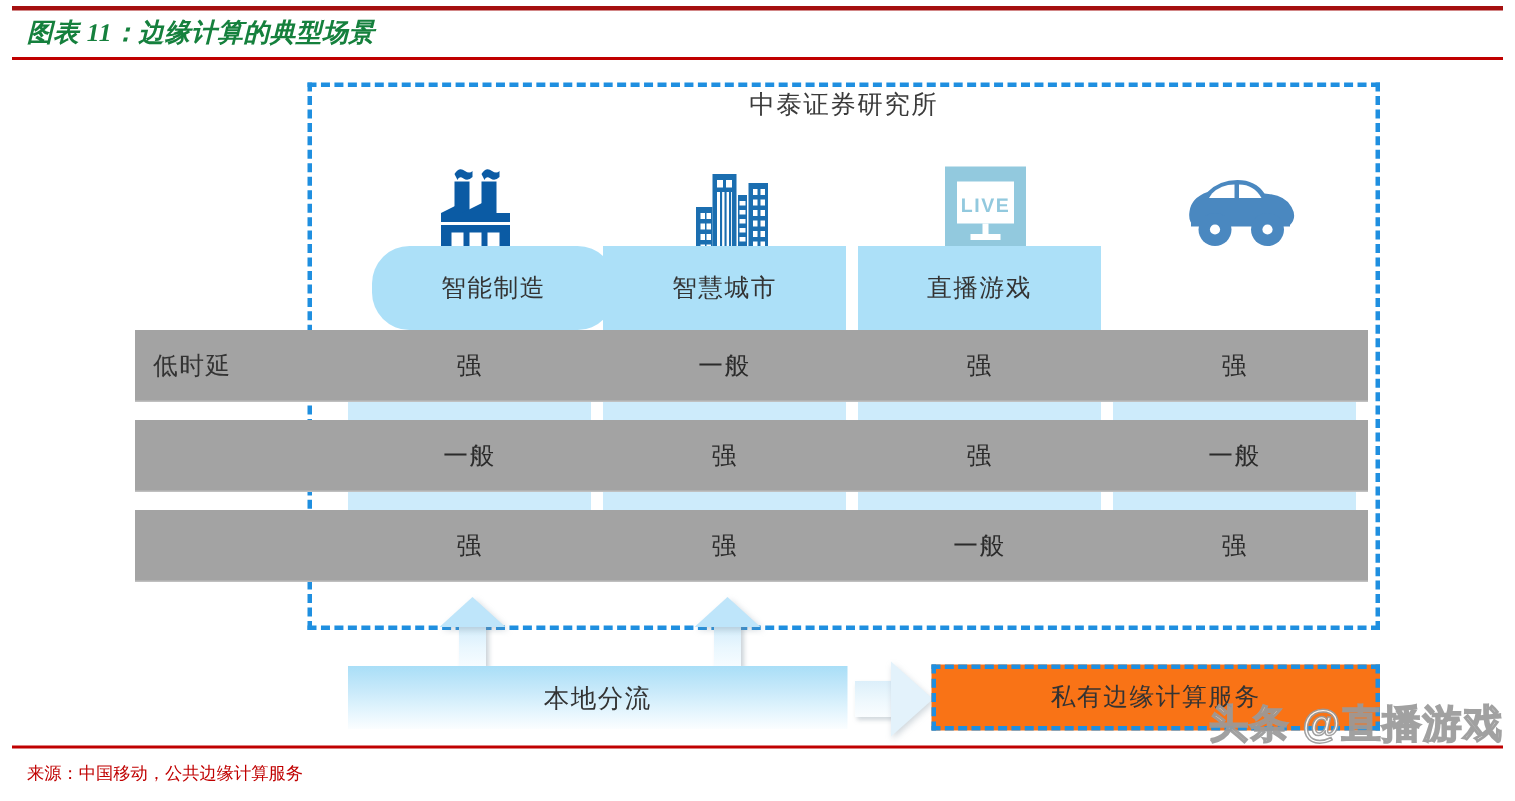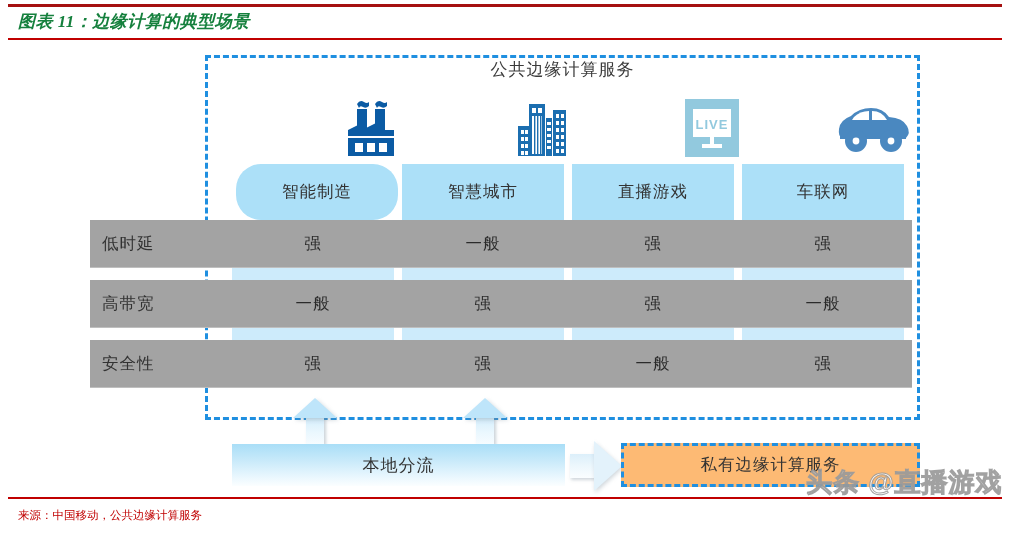--- a/index.html
+++ b/index.html
@@ -50,22 +50,22 @@
     text-align:center;
     font-size:17px; color:#3B3B3B;
     letter-spacing:1px;
   }
 
   
   #icon-row {
     position:absolute; left:232px; top:88px; width:680px; height:72px;
   }
   .icon-cell {
-    position:absolute; top:4px; width:170px; height:72px;
-    display:flex; align-items:center; justify-content:flex-end;
+    position:absolute; top:16px; width:170px; height:72px;
+    display:flex; align-items:center; justify-content:center;
   }
 
   
   #col-headers {
     position:absolute; left:232px; top:164px; width:680px; height:56px;
   }
   .col-head {
     position:absolute; top:0; width:162px; height:56px;
     background:#ACE0F8;
     display:flex; align-items:center; justify-content:center;
@@ -133,21 +133,21 @@
     border-top:25px solid transparent;
     border-bottom:25px solid transparent;
     border-left:28px solid #E3F2FB;
     filter:drop-shadow(1px 2px 2px rgba(120,140,155,0.35));
   }
   #private-box {
     position:absolute; left:621px; top:443px; width:299px; height:44px;
     border:3px dashed #1F8FE0; box-sizing:border-box;
     display:flex; align-items:center; justify-content:center;
     font-size:16.5px; color:#333333; letter-spacing:1px;
-    background:#fdba74;
+    background:#f97316;
   }
 
   
   #watermark {
     position:absolute; left:806px; top:465px;
     font-size:26px; font-weight:bold;
     color:#ffffff;
     -webkit-text-stroke:1px #9A9A9A;
     opacity:0.92;
     white-space:nowrap;
@@ -155,21 +155,21 @@
   }
 </style>
 </head>
 <body>
 
 <div id="top-rule"></div>
 <div id="title">图表 11：边缘计算的典型场景</div>
 <div id="title-rule"></div>
 
 <div id="public-box"></div>
-<div id="public-title">公共边缘计算服务</div>
+<div id="public-title">中泰证券研究所</div>
 
 <div id="icon-row">
 
   <div class="icon-cell" style="left:0px;">
     <svg width="62" height="64" viewBox="0 0 62 64" aria-hidden="true">
       <g fill="#0B5BA4">
         <path d="M17 8 q3 -5 7 -2 q3 2 5 0 l0 4 q-3 3 -6 1 q-3 -2 -4 1 z"></path>
         <path d="M35 8 q3 -5 7 -2 q3 2 5 0 l0 4 q-3 3 -6 1 q-3 -2 -4 1 z"></path>
         <rect x="17" y="13" width="10" height="22"></rect>
         <rect x="35" y="13" width="10" height="22"></rect>
@@ -249,51 +249,48 @@
       <circle cx="22" cy="41" r="11" fill="#4A88C0"></circle>
       <circle cx="57" cy="41" r="11" fill="#4A88C0"></circle>
       <circle cx="22" cy="41" r="3.4" fill="#ffffff"></circle>
       <circle cx="57" cy="41" r="3.4" fill="#ffffff"></circle>
     </svg>
   </div>
 
 </div>
 
 <div id="col-headers">
-  <div class="col-head" style="left:4px;border-radius:25px;">智能制造</div>
+  <div class="col-head" style="left:16px;border-radius:25px;">智能制造</div>
   <div class="col-head" style="left:170px;">智慧城市</div>
   <div class="col-head" style="left:340px;">直播游戏</div>
-  <div class="col-head" style="left:510px;">车联网</div>
 </div>
 
 <div id="table-body">
 
   <div class="col-strip" style="left:142px;"></div>
   <div class="col-strip" style="left:312px;"></div>
   <div class="col-strip" style="left:482px;"></div>
   <div class="col-strip" style="left:652px;"></div>
 
   <div class="row-band" style="top:0px;">
     <div class="row-label">低时延</div>
     <div class="cell" style="left:142px;">强</div>
     <div class="cell" style="left:312px;">一般</div>
     <div class="cell" style="left:482px;">强</div>
     <div class="cell" style="left:652px;">强</div>
   </div>
 
   <div class="row-band" style="top:60px;">
-    <div class="row-label">高带宽</div>
     <div class="cell" style="left:142px;">一般</div>
     <div class="cell" style="left:312px;">强</div>
     <div class="cell" style="left:482px;">强</div>
     <div class="cell" style="left:652px;">一般</div>
   </div>
 
   <div class="row-band" style="top:120px;">
-    <div class="row-label">安全性</div>
     <div class="cell" style="left:142px;">强</div>
     <div class="cell" style="left:312px;">强</div>
     <div class="cell" style="left:482px;">一般</div>
     <div class="cell" style="left:652px;">强</div>
   </div>
 
 </div>
 
 <div class="up-arrow" style="left:293px; top:398px;">
   <div class="stem"></div>

